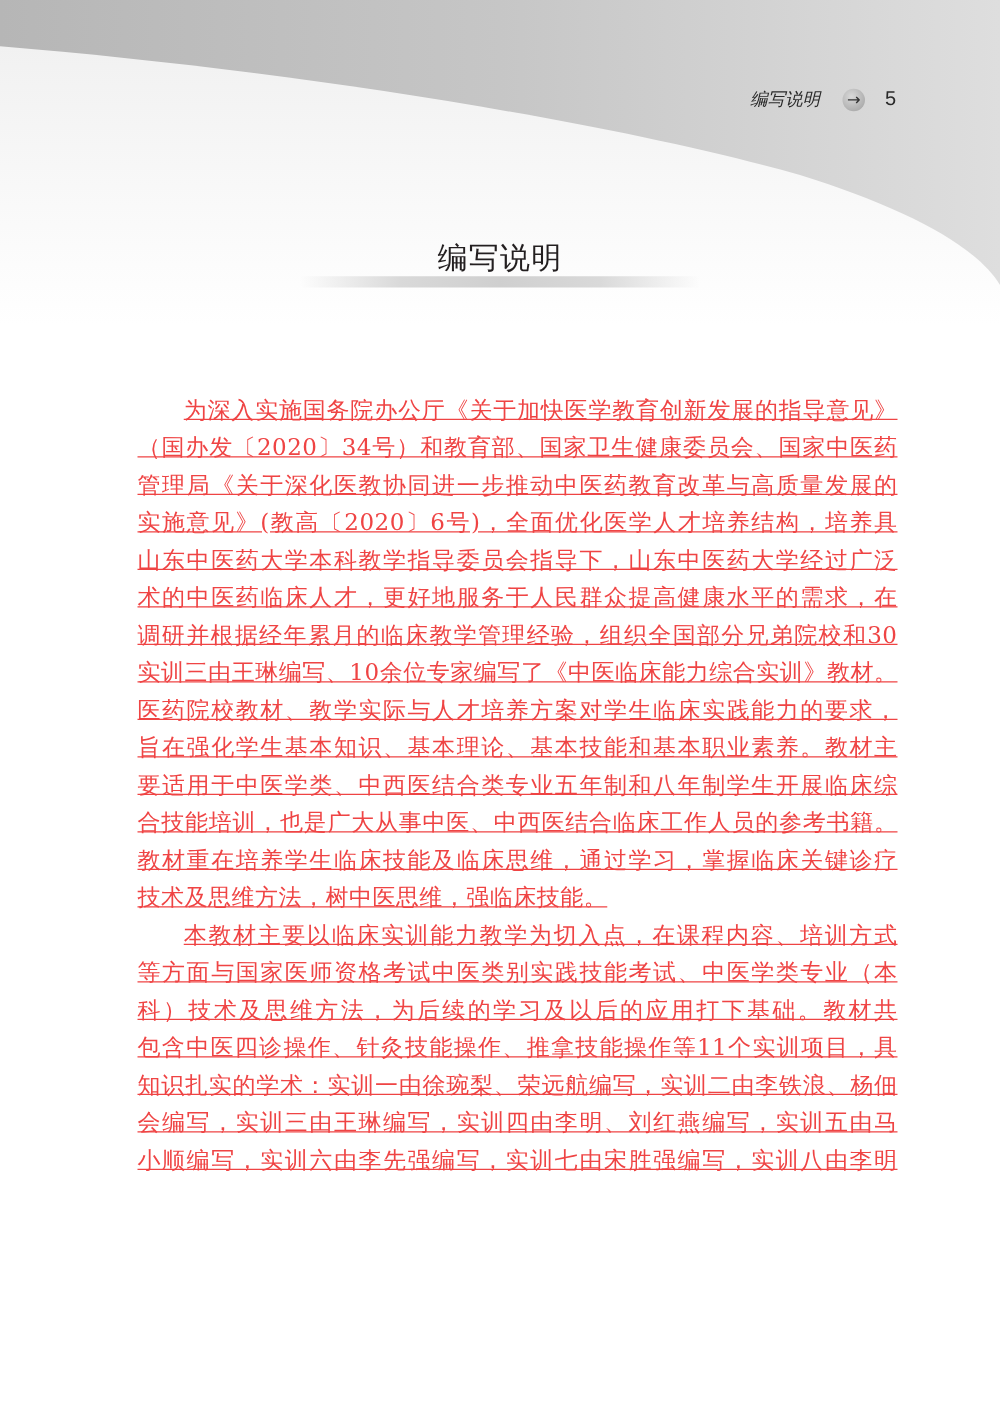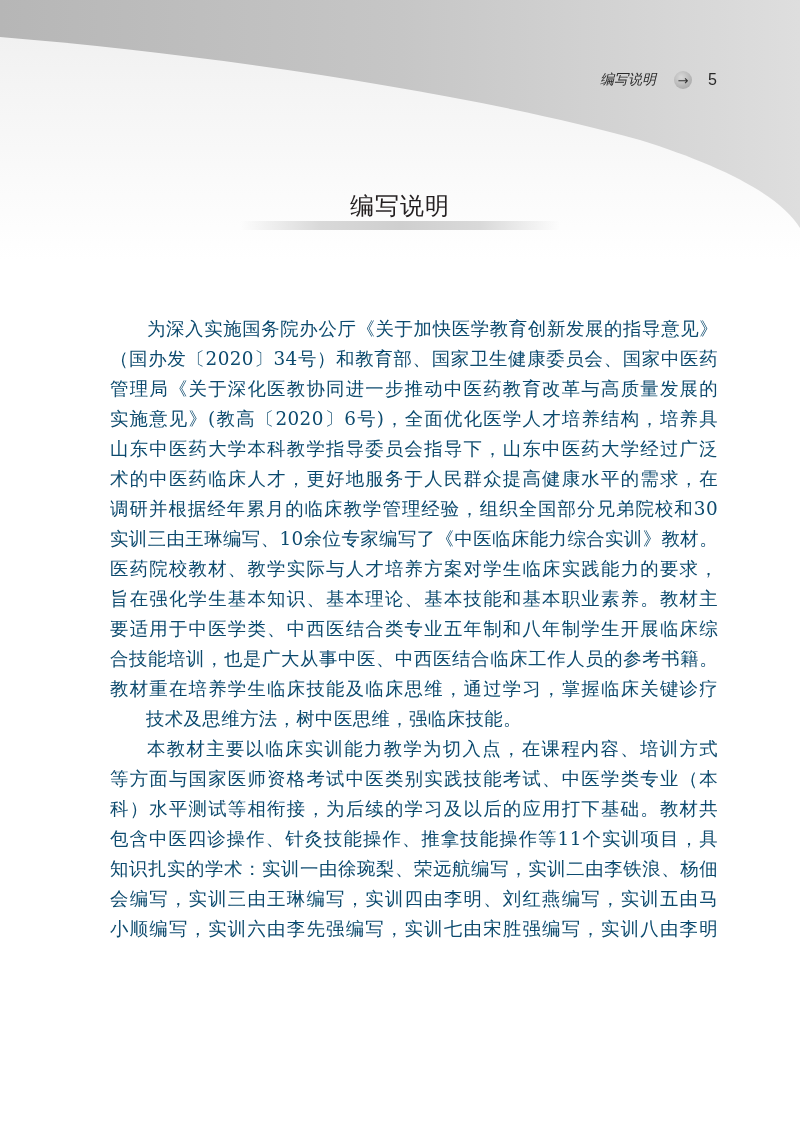--- a/index.html
+++ b/index.html
@@ -45,23 +45,23 @@
     position: relative; z-index: 2;
     font-family: "DejaVu Sans", sans-serif; font-size: 24px; font-weight: normal;
     color: #231f20; margin: 0; letter-spacing: 1px;
   }
   .body {
     position: absolute; left: 110px; top: 314px; width: 608px; z-index: 2;
   }
   .line {
     font-size: 18.4px; line-height: 30px; height: 30px;
     white-space: nowrap; text-align: justify; text-align-last: justify;
-    letter-spacing: 0.4px; color: #0c4a6e;
+    letter-spacing: 0.4px; color: #ef4444; text-decoration: underline;
   }
-  .line.last { text-align-last: left; margin-left: 36px; }
+  .line.last { text-align-last: left; }
   .line.indent { padding-left: 37px; }
 </style>
 </head>
 <body>
 
 <svg class="bg-band" viewBox="0 0 800 260" preserveAspectRatio="none">
   <defs>
     <linearGradient id="bandGrad" x1="0" y1="0" x2="1" y2="0">
       <stop offset="0" stop-color="#b6b6b6"></stop>
       <stop offset="0.5" stop-color="#c6c6c6"></stop>
@@ -102,19 +102,19 @@
     <div class="line">医药院校教材、教学实际与人才培养方案对学生临床实践能力的要求，</div>
     <div class="line">旨在强化学生基本知识、基本理论、基本技能和基本职业素养。教材主</div>
     <div class="line">要适用于中医学类、中西医结合类专业五年制和八年制学生开展临床综</div>
     <div class="line">合技能培训，也是广大从事中医、中西医结合临床工作人员的参考书籍。</div>
     <div class="line">教材重在培养学生临床技能及临床思维，通过学习，掌握临床关键诊疗</div>
     <div class="line last">技术及思维方法，树中医思维，强临床技能。</div>
   </div>
   <div>
     <div class="line indent">本教材主要以临床实训能力教学为切入点，在课程内容、培训方式</div>
     <div class="line">等方面与国家医师资格考试中医类别实践技能考试、中医学类专业（本</div>
-    <div class="line">科）水平测试等相衔接，为后续的学习及以后的应用打下基础。教材共</div>
+    <div class="line">科）技术及思维方法，为后续的学习及以后的应用打下基础。教材共</div>
     <div class="line">包含中医四诊操作、针灸技能操作、推拿技能操作等11个实训项目，具</div>
     <div class="line">知识扎实的学术：实训一由徐琬梨、荣远航编写，实训二由李铁浪、杨佃</div>
     <div class="line">会编写，实训三由王琳编写，实训四由李明、刘红燕编写，实训五由马</div>
     <div class="line">小顺编写，实训六由李先强编写，实训七由宋胜强编写，实训八由李明</div>
   </div>
 </div>
 
 </body></html>

